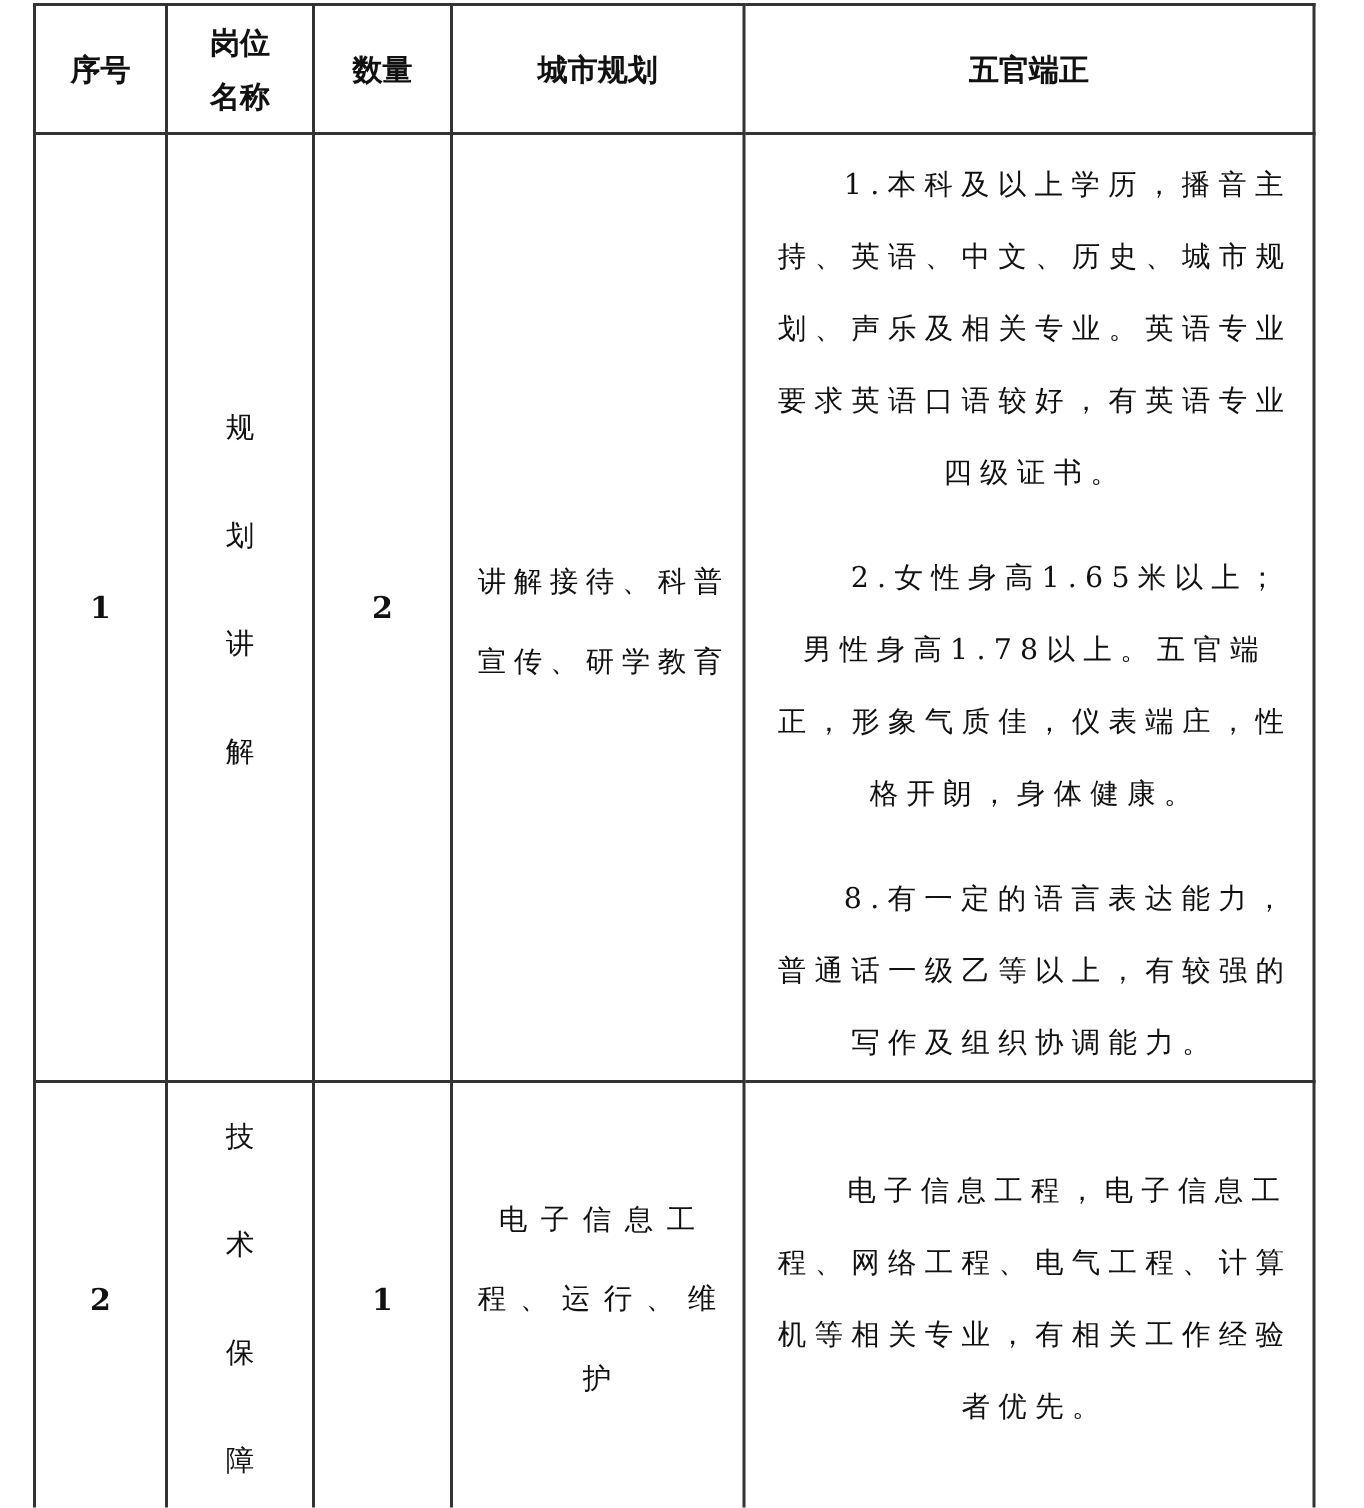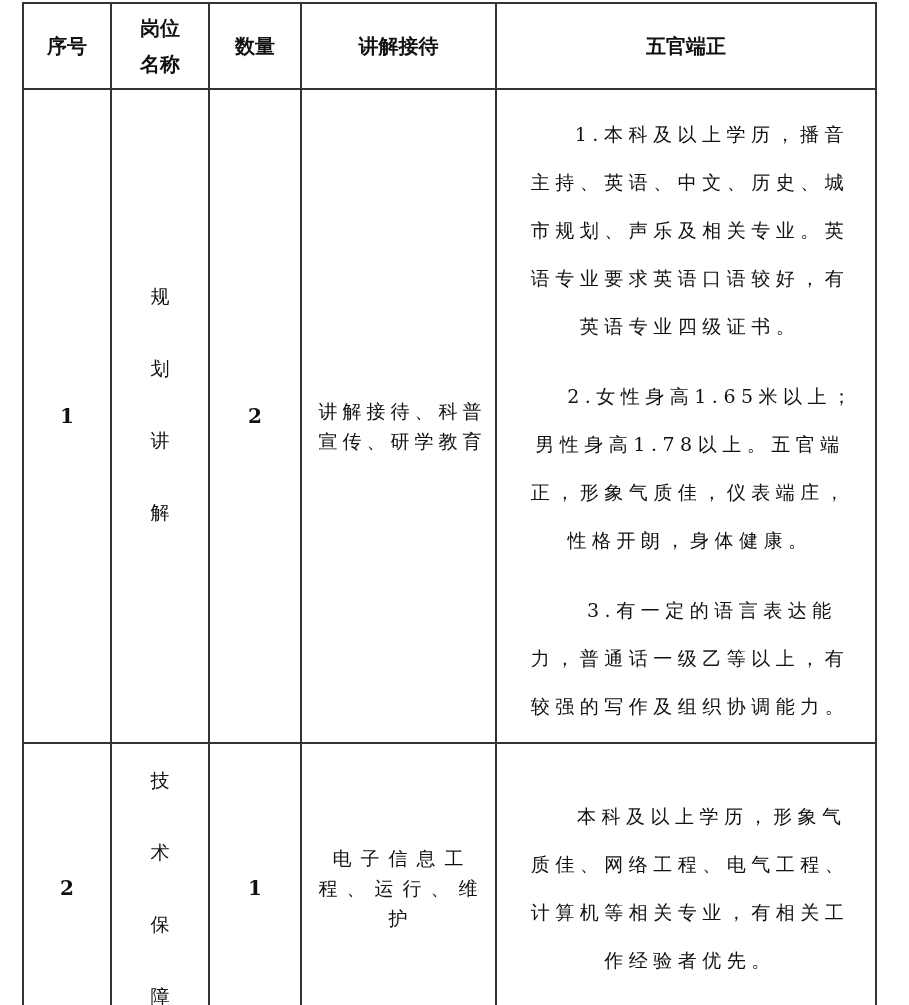--- a/index.html
+++ b/index.html
@@ -8,23 +8,23 @@
     .table { position: absolute; left: 22px; top: 2px; width: 853px; height: 990px;
       border-collapse: collapse; table-layout: fixed; }
     .table td, .table th { border: 2.5px solid #333; padding: 0; vertical-align: middle; text-align: center; }
     .table th { font-weight: bold; font-size: 20px; line-height: 36px; }
     .hdr-row { height: 86px; }
     .row1 { height: 625px; }
     .row2 { height: 267px; }
     .num { font-weight: bold; font-size: 20px; }
     .vert { display: flex; flex-direction: column; align-items: center; justify-content: center; font-size: 19px; }
     .vert span { display: block; line-height: 72px; }
-    .work { text-align: justify; font-size: 19px; line-height: 30px; letter-spacing: 5px; padding: 0 6px 0 14px !important; }
+    .work { text-align: justify; font-size: 19px; line-height: 53px; letter-spacing: 5px; padding: 0 6px 0 14px !important; }
     .req { text-align: left; vertical-align: top !important; font-size: 19px; line-height: 48px; letter-spacing: 5.5px; padding: 8px 6px 0 14px !important; }
-    .req p { margin: 12px; text-indent: 2.3em; }
+    .req p { margin: 1px; text-indent: 2.3em; }
     .req p.gap { margin-top: 22px; }
     .req2 { vertical-align: middle !important; padding-top: 0 !important; }
   </style>
 </head>
 <body>
 
 <table class="table">
   <colgroup>
     <col style="width:88px">
     <col style="width:98px">
@@ -33,57 +33,57 @@
     <col style="width:380px">
   </colgroup>
   <tbody>
       <tr class="hdr-row">
     <th>序号</th>
     <th>
       <div>岗位</div>
       <div>名称</div>
     </th>
     <th>数量</th>
-    <th>讲解接待</th>
+    <th>城市规划</th>
     <th>五官端正</th>
   </tr>
 
   <tr class="row1">
     <td class="num">1</td>
     <td>
       <div class="vert" style="margin-top:-24px">
         <span>规</span>
         <span>划</span>
         <span>讲</span>
         <span>解</span>
       </div>
     </td>
     <td class="num">2</td>
     <td class="work">
       <div style="margin-top:20px">讲解接待、科普宣传、研学教育</div>
     </td>
     <td class="req">
       <p>1.本科及以上学历，播音主持、英语、中文、历史、城市规划、声乐及相关专业。英语专业要求英语口语较好，有英语专业四级证书。</p>
       <p class="gap">2.女性身高1.65米以上；男性身高1.78以上。五官端正，形象气质佳，仪表端庄，性格开朗，身体健康。</p>
-      <p class="gap">3.有一定的语言表达能力，普通话一级乙等以上，有较强的写作及组织协调能力。</p>
+      <p class="gap">8.有一定的语言表达能力，普通话一级乙等以上，有较强的写作及组织协调能力。</p>
     </td>
   </tr>
 
   <tr class="row2">
     <td class="num">2</td>
     <td>
       <div class="vert">
         <span>技</span>
         <span>术</span>
         <span>保</span>
         <span>障</span>
       </div>
     </td>
     <td class="num">1</td>
     <td class="work">
       <div style="letter-spacing:9px">电子信息工程、运行、维护</div>
     </td>
     <td class="req req2">
-      <p>本科及以上学历，形象气质佳、网络工程、电气工程、计算机等相关专业，有相关工作经验者优先。</p>
+      <p>电子信息工程，电子信息工程、网络工程、电气工程、计算机等相关专业，有相关工作经验者优先。</p>
     </td>
   </tr>
 </tbody>
   </table>
 
 </body></html>

